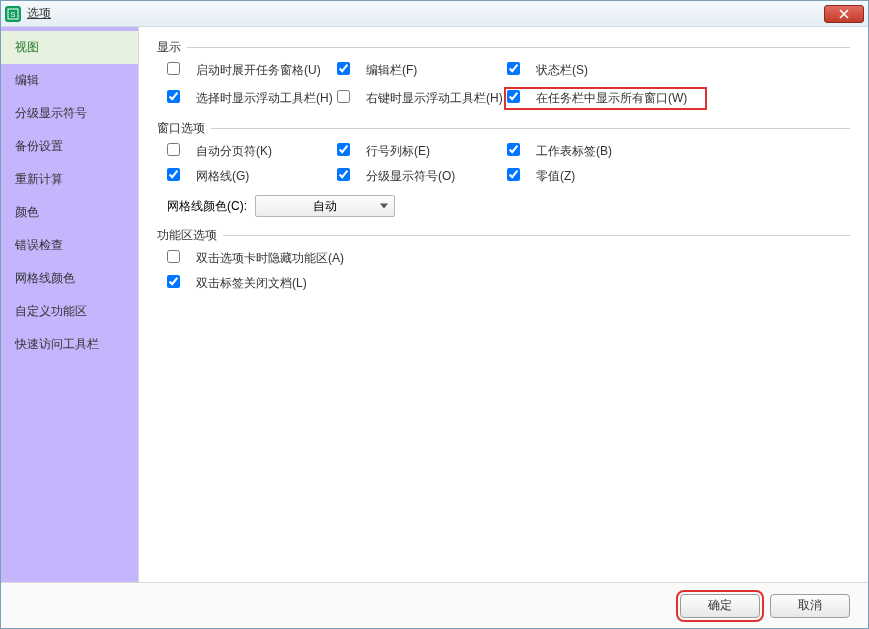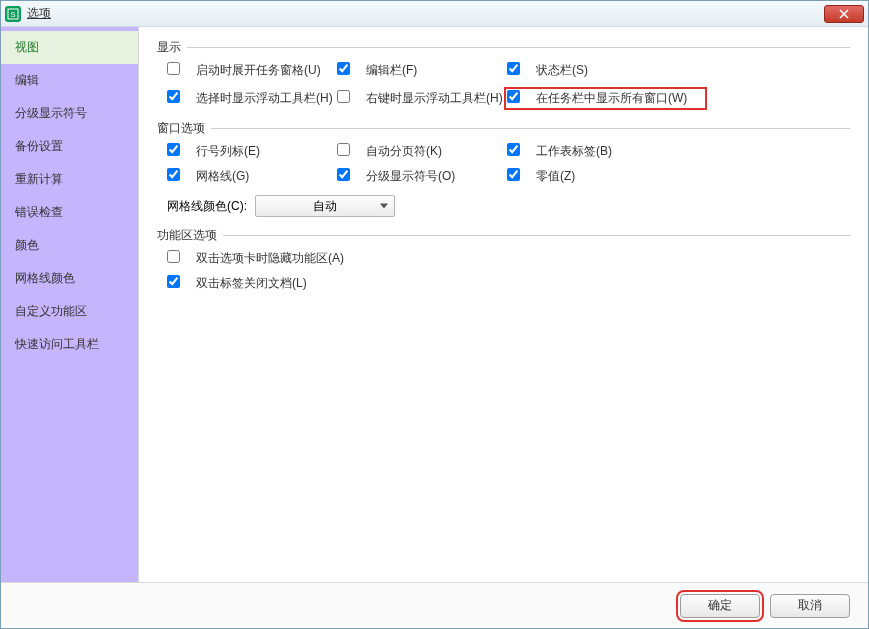--- a/index.html
+++ b/index.html
@@ -183,22 +183,22 @@
   </div>
 
   <div class="body">
 
     <div class="sidebar">
       <div class="item active"><span>视图</span></div>
       <div class="item"><span>编辑</span></div>
       <div class="item"><span>分级显示符号</span></div>
       <div class="item"><span>备份设置</span></div>
       <div class="item"><span>重新计算</span></div>
+      <div class="item"><span>颜色</span></div>
       <div class="item"><span>错误检查</span></div>
-      <div class="item"><span>颜色</span></div>
       <div class="item"><span>网格线颜色</span></div>
       <div class="item"><span>自定义功能区</span></div>
       <div class="item"><span>快速访问工具栏</span></div>
     </div>
 
     <div class="content">
 
       <div class="group">
         <div class="group-header">
           <span>显示</span>
@@ -232,26 +232,26 @@
         </div>
       </div>
 
       <div class="group">
         <div class="group-header">
           <span>窗口选项</span>
           <div class="line"></div>
         </div>
         <div class="grid">
           <div class="cb">
-              <input type="checkbox" checked="" style="">
-              <label>行号列标(E)</label>
-            </div>
-          <div class="cb">
               <input type="checkbox" style="">
               <label>自动分页符(K)</label>
+            </div>
+          <div class="cb">
+              <input type="checkbox" checked="" style="">
+              <label>行号列标(E)</label>
             </div>
           <div class="cb">
               <input type="checkbox" checked="" style="">
               <label>工作表标签(B)</label>
             </div>
           <div class="cb">
               <input type="checkbox" checked="" style="">
               <label>网格线(G)</label>
             </div>
           <div class="cb">

